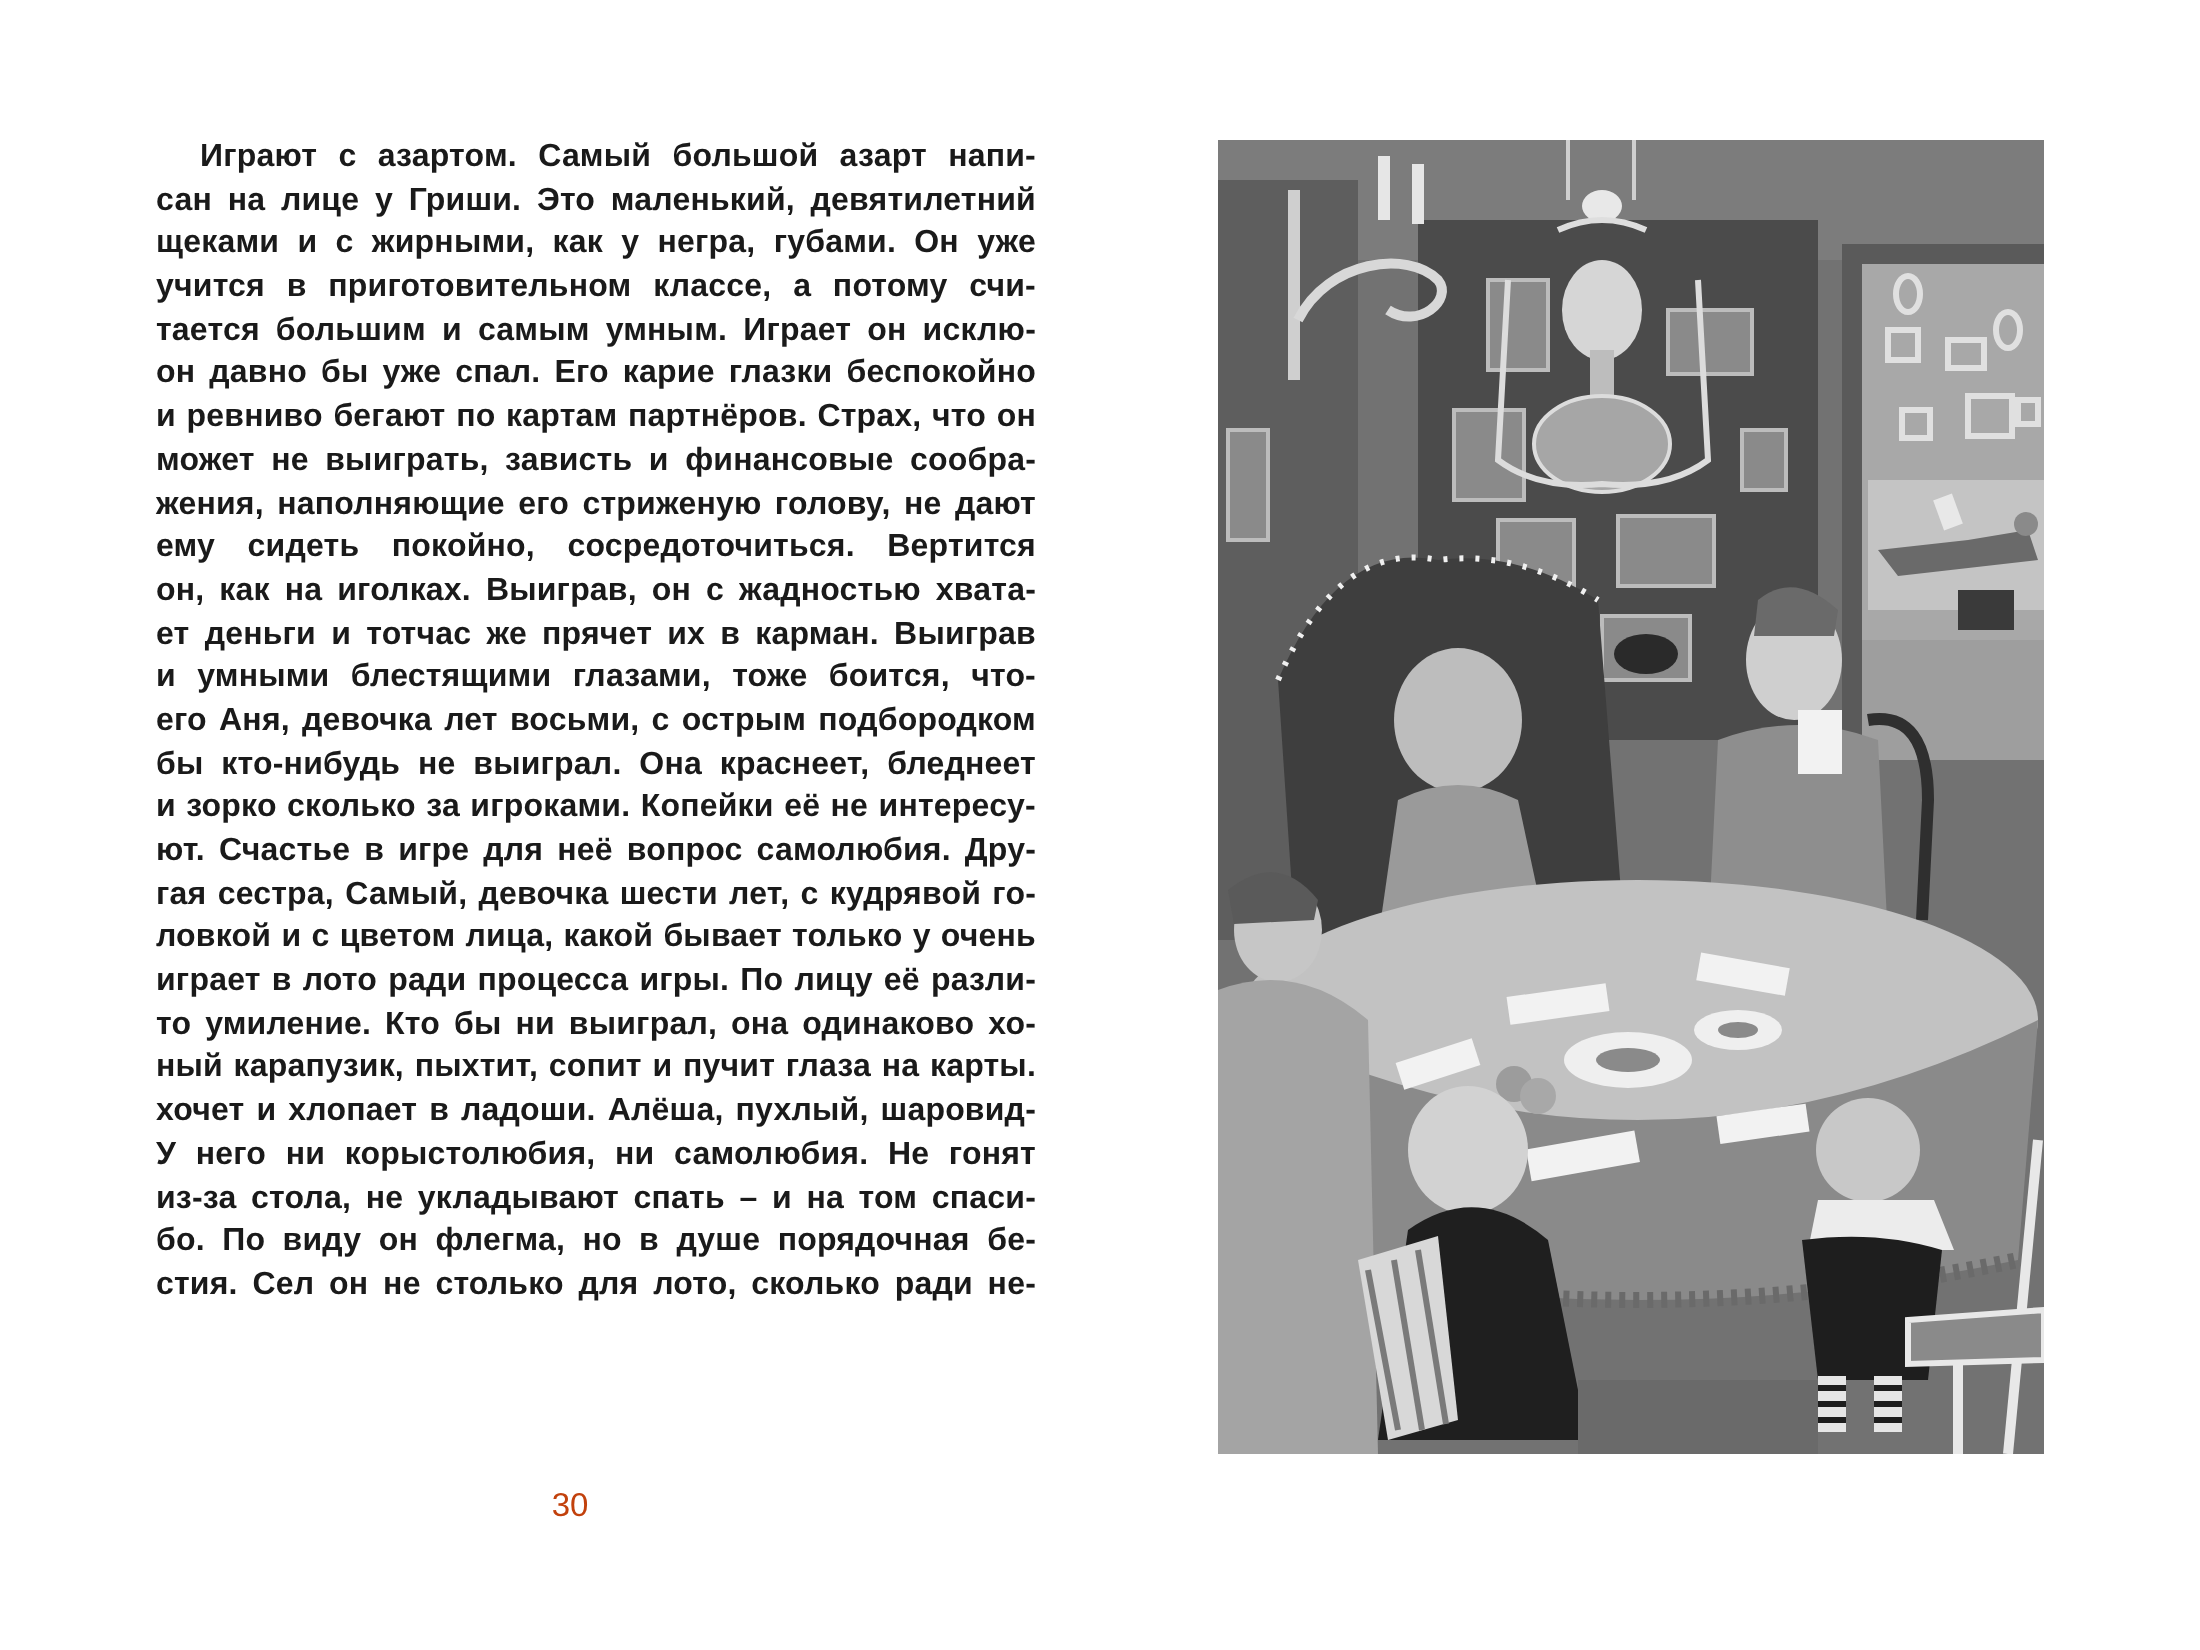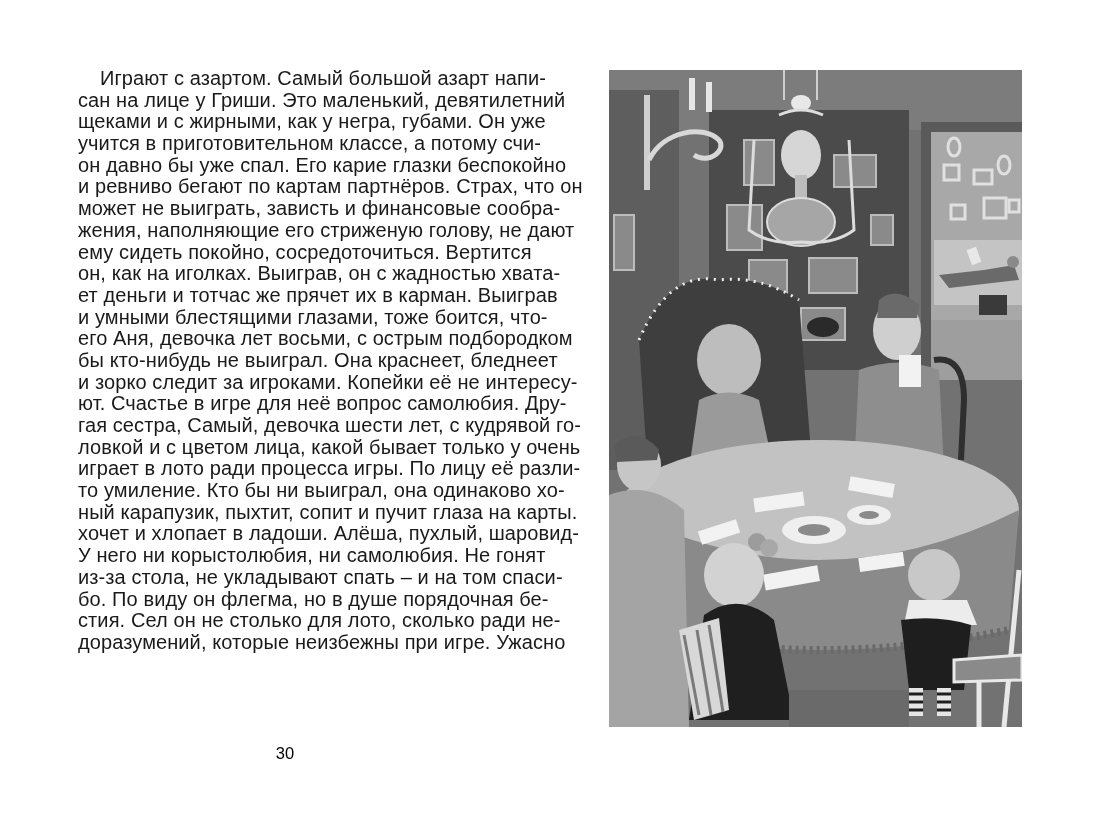--- a/index.html
+++ b/index.html
@@ -5,67 +5,67 @@
     html, body { margin: 0; padding: 0; }
     body {
       width: 1100px; height: 825px; background: #ffffff; position: relative; overflow: hidden;
       font-family: "Liberation Sans", "DejaVu Sans", sans-serif; color: #1a1a1a;
     }
     .spread { position: absolute; inset: 0; }
     .text-page {
       position: absolute; left: 78px; top: 68px; width: 440px;
     }
     .text-line {
-      display: block; font-size: 20px; line-height: 21.7px; height: 21.7px;
-      white-space: nowrap; text-align: justify; text-align-last: justify; letter-spacing: 0.1px;
+      display: block; font-size: 16px; line-height: 21.7px; height: 21.7px;
+      white-space: nowrap; text-align: justify; text-align-last: justify; letter-spacing: 0.1px; font-weight: bold;
     }
     .text-line.first { text-indent: 22px; }
     .page-number {
       position: absolute; left: 270px; top: 744px; width: 30px; text-align: center;
-      font-size: 16.5px; color: #000000;
+      font-size: 16.5px; color: #c2410c;
     }
     .illustration {
       position: absolute; left: 609px; top: 70px; width: 413px; height: 657px;
       background: #7a7a7a; overflow: hidden;
     }
     .illustration svg { display: block; width: 413px; height: 657px; }
   </style>
 </head>
 <body>
 
 <div class="spread">
 
   <div class="text-page" id="text-page">
       <span class="text-line first">Играют с азартом. Самый большой азарт напи-</span>
       <span class="text-line">сан на лице у Гриши. Это маленький, девятилетний</span>
       <span class="text-line">щеками и с жирными, как у негра, губами. Он уже</span>
       <span class="text-line">учится в приготовительном классе, а потому счи-</span>
+      <span class="text-line">тается большим и самым умным. Играет он исклю-</span>
       <span class="text-line">он давно бы уже спал. Его карие глазки беспокойно</span>
       <span class="text-line">и ревниво бегают по картам партнёров. Страх, что он</span>
       <span class="text-line">может не выиграть, зависть и финансовые сообра-</span>
       <span class="text-line">жения, наполняющие его стриженую голову, не дают</span>
       <span class="text-line">ему сидеть покойно, сосредоточиться. Вертится</span>
       <span class="text-line">он, как на иголках. Выиграв, он с жадностью хвата-</span>
       <span class="text-line">ет деньги и тотчас же прячет их в карман. Выиграв</span>
       <span class="text-line">и умными блестящими глазами, тоже боится, что-</span>
       <span class="text-line">его Аня, девочка лет восьми, с острым подбородком</span>
       <span class="text-line">бы кто-нибудь не выиграл. Она краснеет, бледнеет</span>
-      <span class="text-line">и зорко следит за игроками. Копейки её не интересу-</span>
+      <span class="text-line">и зорко сколько за игроками. Копейки её не интересу-</span>
       <span class="text-line">ют. Счастье в игре для неё вопрос самолюбия. Дру-</span>
       <span class="text-line">гая сестра, Самый, девочка шести лет, с кудрявой го-</span>
       <span class="text-line">ловкой и с цветом лица, какой бывает только у очень</span>
       <span class="text-line">играет в лото ради процесса игры. По лицу её разли-</span>
       <span class="text-line">то умиление. Кто бы ни выиграл, она одинаково хо-</span>
       <span class="text-line">ный карапузик, пыхтит, сопит и пучит глаза на карты.</span>
       <span class="text-line">хочет и хлопает в ладоши. Алёша, пухлый, шаровид-</span>
       <span class="text-line">У него ни корыстолюбия, ни самолюбия. Не гонят</span>
       <span class="text-line">из-за стола, не укладывают спать – и на том спаси-</span>
       <span class="text-line">бо. По виду он флегма, но в душе порядочная бе-</span>
       <span class="text-line">стия. Сел он не столько для лото, сколько ради не-</span>
-      <span class="text-line">доразумений, которые неизбежны при игре. Ужасно</span>
     </div>
 
   <div class="page-number">30</div>
 
   <div class="illustration">
     <svg viewBox="0 0 413 657" xmlns="http://www.w3.org/2000/svg">
 
       <rect x="0" y="0" width="413" height="657" fill="#727272"></rect>
       <rect x="0" y="0" width="413" height="60" fill="#7c7c7c"></rect>
       <rect x="0" y="20" width="70" height="380" fill="#5e5e5e"></rect>

